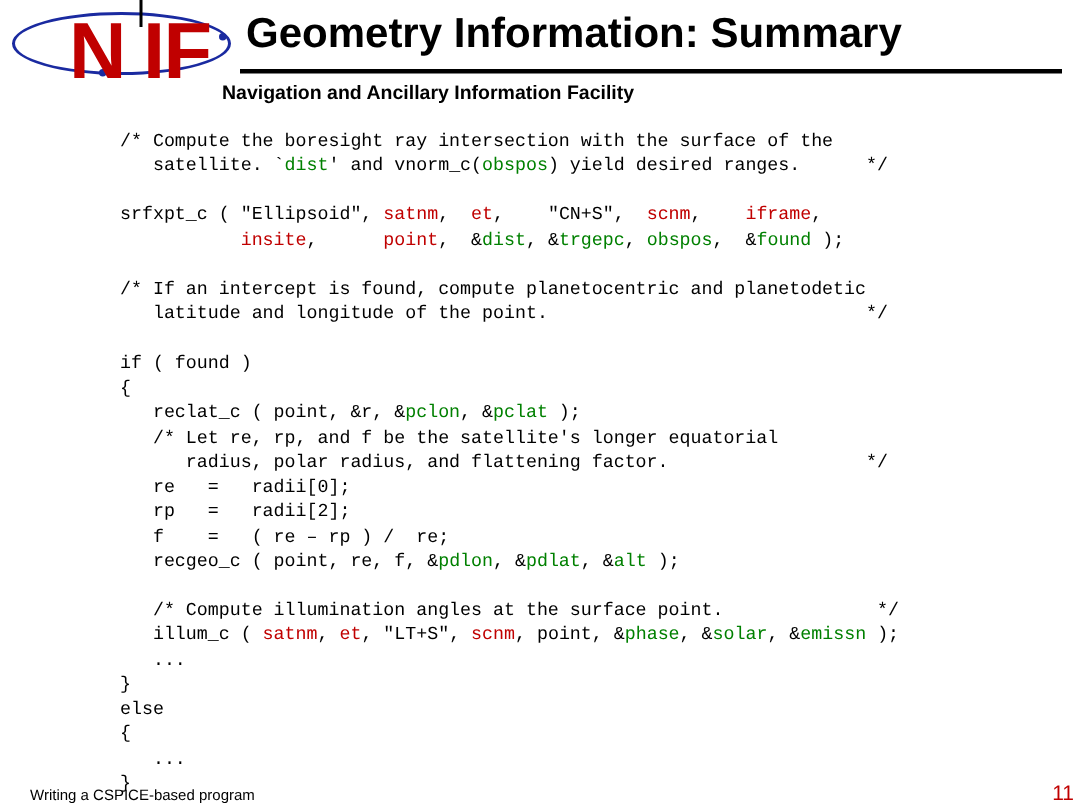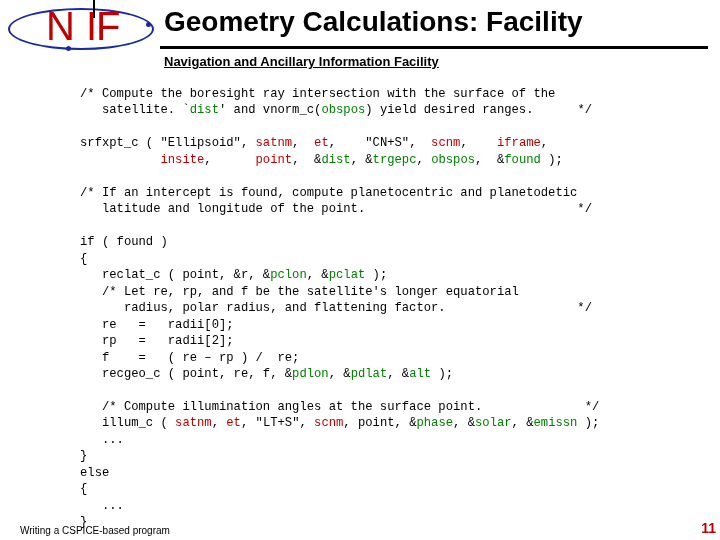--- a/index.html
+++ b/index.html
@@ -31,22 +31,22 @@
     border: 2px solid #1a2aa0;
     border-radius: 50%;
   }
   .logo-dot1 { position:absolute; width:5px; height:5px; background:#1a2aa0; border-radius:50%; left:60px; top:46px;}
   .logo-dot2 { position:absolute; width:5px; height:5px; background:#1a2aa0; border-radius:50%; left:140px; top:22px;}
   .logo-line { position:absolute; width:2px; height:20px; background:#000; left:87px; top:-2px;}
   .logo-text {
     position: absolute;
     left: 40px;
     top: 4px;
-    font-size: 40px;
-    font-weight: 400;
+    font-size: 53px;
+    font-weight: 700;
     color: #c00000;
     letter-spacing: -1px;
   }
   .logo-text .gap { display:inline-block; width:12px; }
   .title {
     position: absolute;
     left: 164px;
     top: 6px;
     font-size: 28px;
     font-weight: 700;
@@ -55,26 +55,25 @@
   .hr {
     position: absolute;
     left: 160px;
     top: 46px;
     width: 548px;
     height: 3px;
     background: #000;
   }
   .subtitle {
     position: absolute;
-    left: 164px;
+    left: 148px;
     top: 54px;
     font-size: 13px;
     font-weight: 700;
     color: #000;
-    text-decoration: underline;
   }
   .code {
     position: absolute;
     left: 80px;
     top: 86px;
     font-family: "Courier New", monospace;
     font-size: 12.2px;
     font-weight: 400;
     line-height: 1.35;
     white-space: pre;
@@ -87,36 +86,36 @@
     left: 20px;
     bottom: 4px;
     font-size: 10px;
     color: #000;
   }
   .pagenum {
     position: absolute;
     right: 4px;
     bottom: 4px;
     font-size: 14px;
-    font-weight: 700;
+    font-weight: 400;
     color: #c00000;
   }
 </style>
 </head>
 <body>
 
 <div class="header">
   <div class="logo">
     <div class="logo-ellipse"></div>
     <div class="logo-dot1"></div>
     <div class="logo-dot2"></div>
     <div class="logo-line"></div>
     <div class="logo-text"><span>N</span><span class="gap"></span><span>IF</span></div>
   </div>
-  <div class="title">Geometry Calculations: Facility</div>
+  <div class="title">Geometry Information: Summary</div>
   <div class="hr"></div>
   <div class="subtitle">Navigation and Ancillary Information Facility</div>
 </div>
 
 <div class="code"><span>/* Compute the boresight ray intersection with the surface of the</span>
 <span>   satellite. `</span><span class="g">dist</span><span>' and vnorm_c(</span><span class="g">obspos</span><span>) yield desired ranges.      */</span>
 
 <span>srfxpt_c ( "Ellipsoid", </span><span class="r">satnm</span><span>,  </span><span class="r">et</span><span>,    "CN+S",  </span><span class="r">scnm</span><span>,    </span><span class="r">iframe</span><span>,</span>
 <span>           </span><span class="r">insite</span><span>,      </span><span class="r">point</span><span>,  &amp;</span><span class="g">dist</span><span>, &amp;</span><span class="g">trgepc</span><span>, </span><span class="g">obspos</span><span>,  &amp;</span><span class="g">found</span><span> );</span>
 

